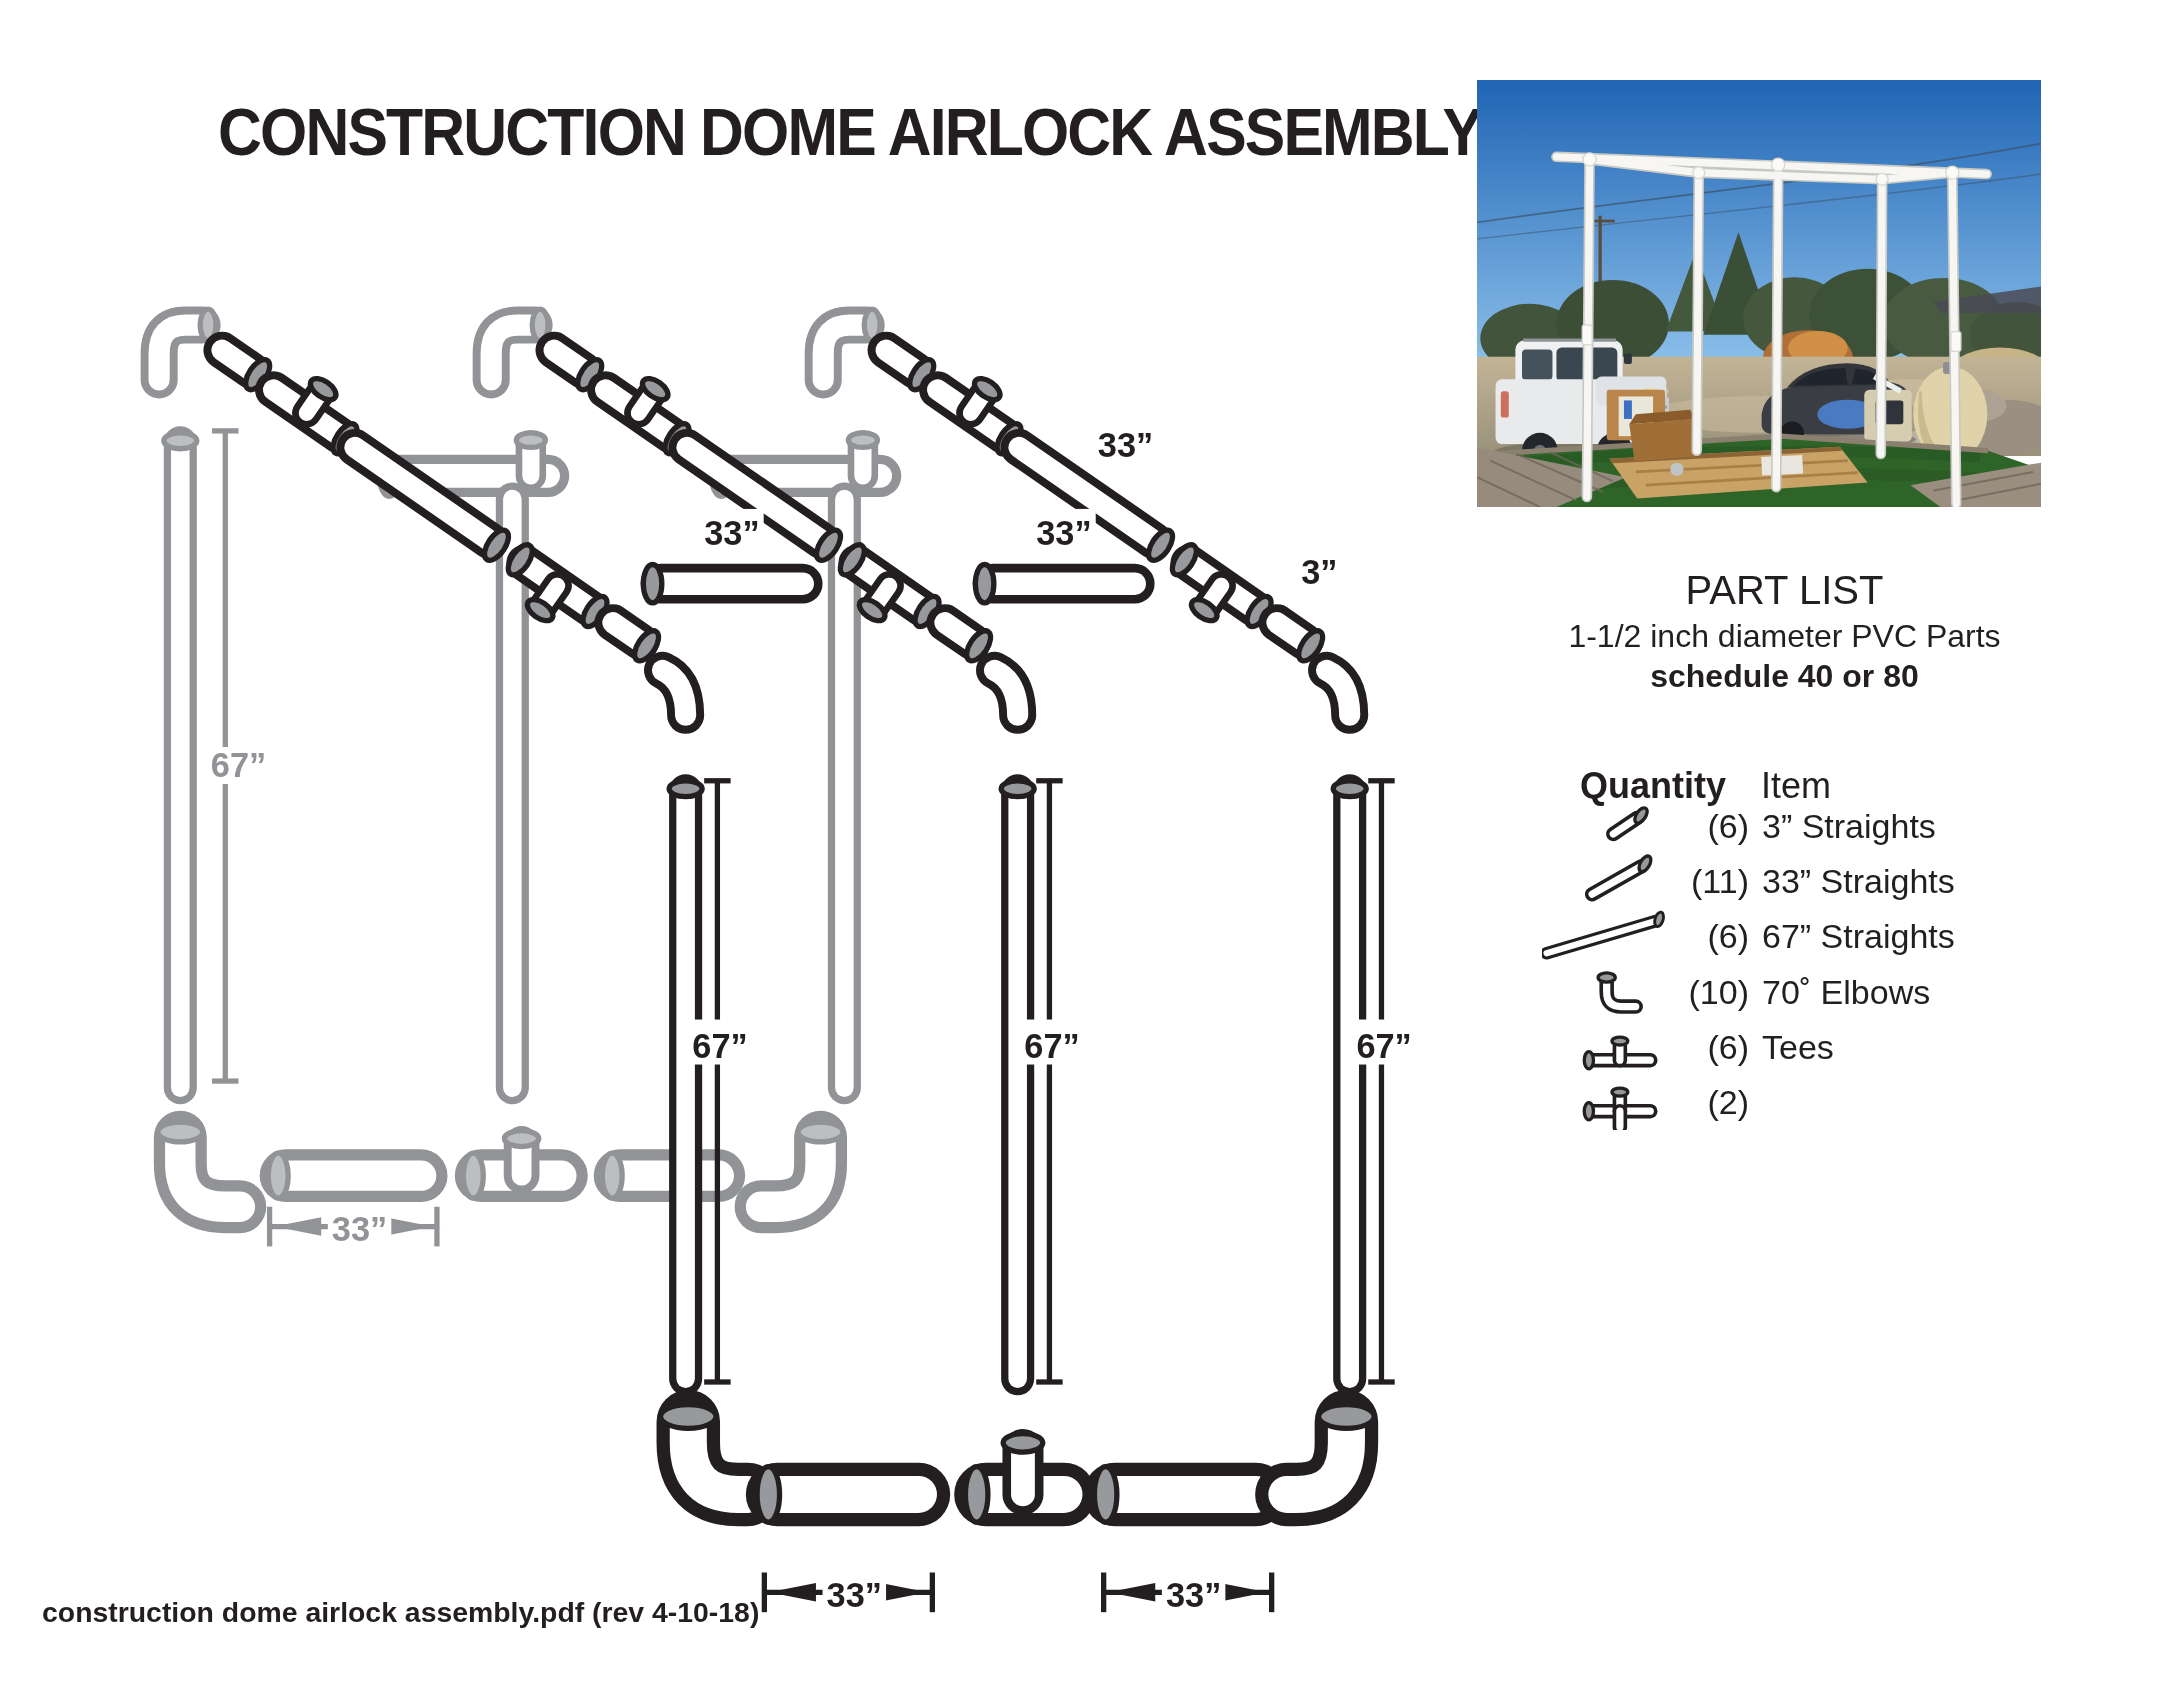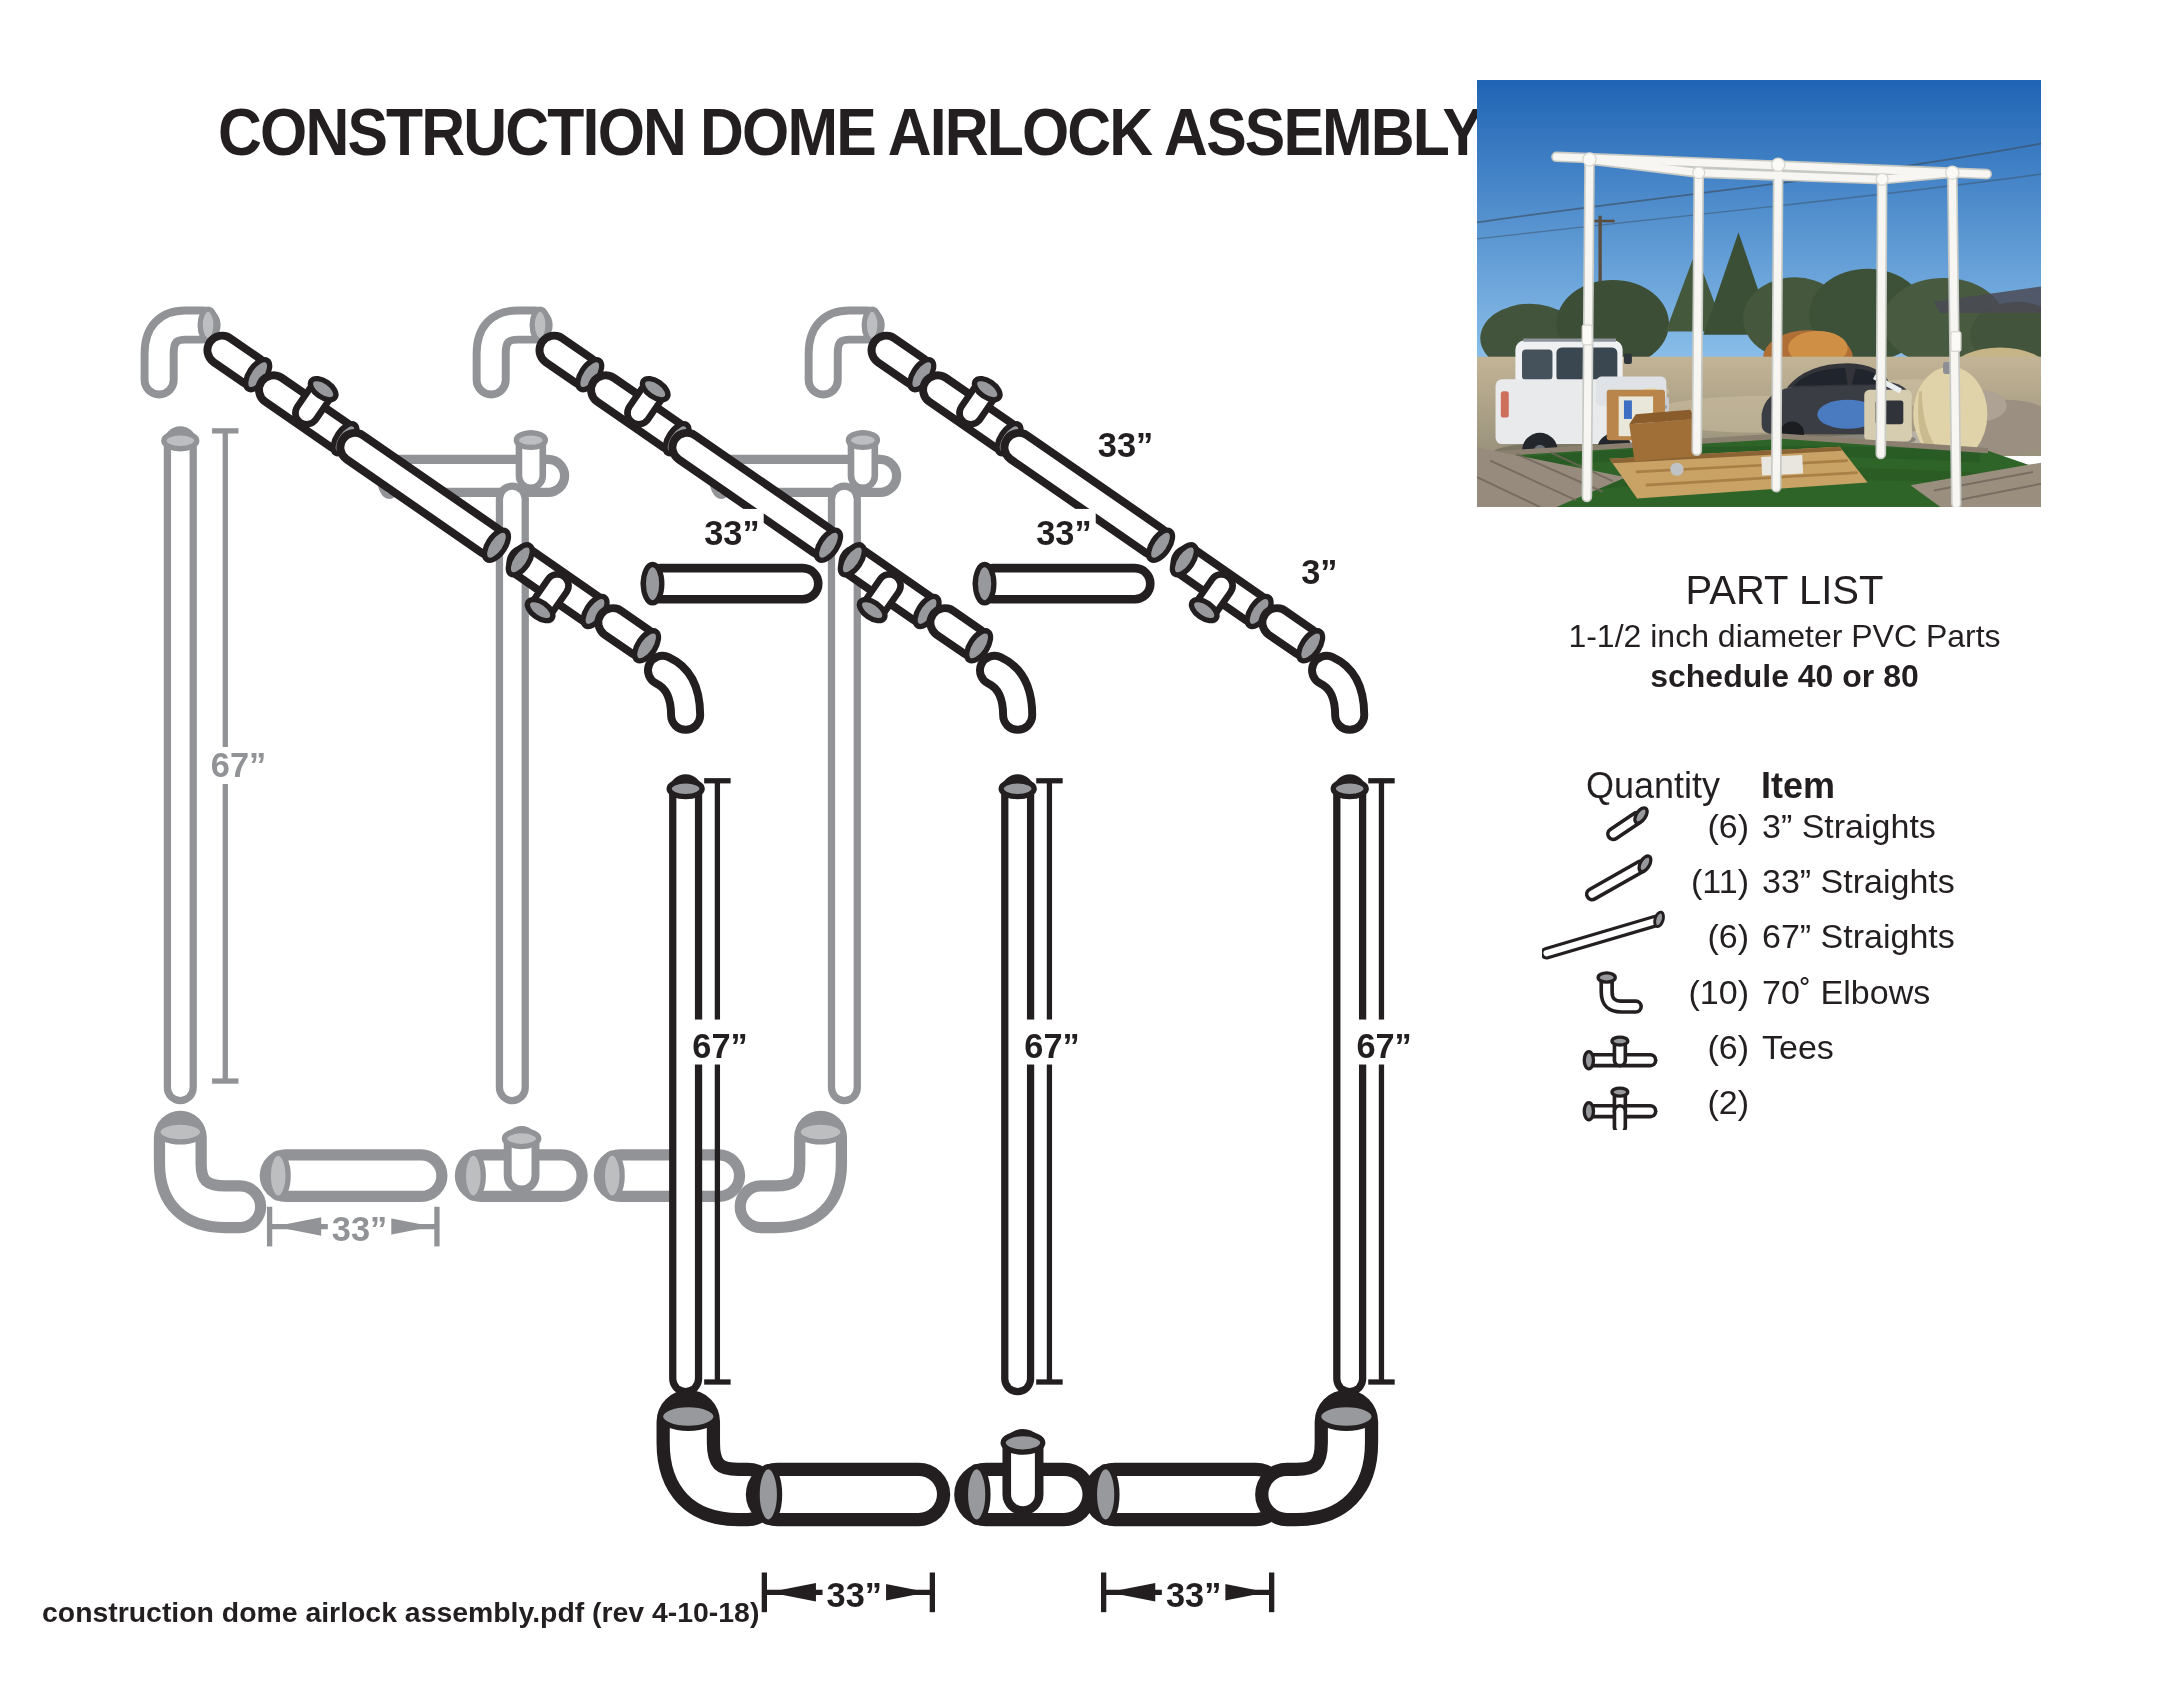--- a/index.html
+++ b/index.html
@@ -8,22 +8,22 @@
   .abs{position:absolute;}
   
   #title{left:218px;top:94px;font-size:66px;font-weight:700;letter-spacing:-2px;
          white-space:nowrap;transform:scaleX(.92);transform-origin:left top;}
   #footer{left:42px;top:1596px;font-size:28.4px;font-weight:700;white-space:nowrap;}
   
   .pl-center{left:1477px;width:615px;text-align:center;white-space:nowrap;}
   #pl-head{top:568px;font-size:40px;font-weight:400;}
   #pl-sub1{top:618px;font-size:32px;font-weight:400;}
   #pl-sub2{top:658px;font-size:32px;font-weight:700;}
-  #pl-colq{left:1567px;top:758px;width:172px;text-align:center;font-size:36px;font-weight:400;line-height:56px;}
-  #pl-coli{left:1761px;top:758px;font-size:36px;font-weight:700;line-height:56px;}
+  #pl-colq{left:1567px;top:758px;width:172px;text-align:center;font-size:36px;font-weight:700;line-height:56px;}
+  #pl-coli{left:1761px;top:758px;font-size:36px;font-weight:400;line-height:56px;}
   .plrow{position:absolute;left:1542px;width:609px;height:56px;}
   .plicon{position:absolute;left:0;top:0;width:132px;height:56px;
           display:flex;align-items:center;justify-content:flex-end;}
   .plqty{position:absolute;left:136px;top:0;width:71px;text-align:right;
          font-size:34px;line-height:56px;}
   .plitem{position:absolute;left:220px;top:0;font-size:34px;line-height:56px;white-space:nowrap;}
   
   .tube{fill:none;stroke-linecap:round;stroke-linejoin:round;}
   .bore{fill:none;stroke:#ffffff;stroke-linecap:round;stroke-linejoin:round;}
   .bb>.tube, .bb .tube{stroke:#231f20;}

